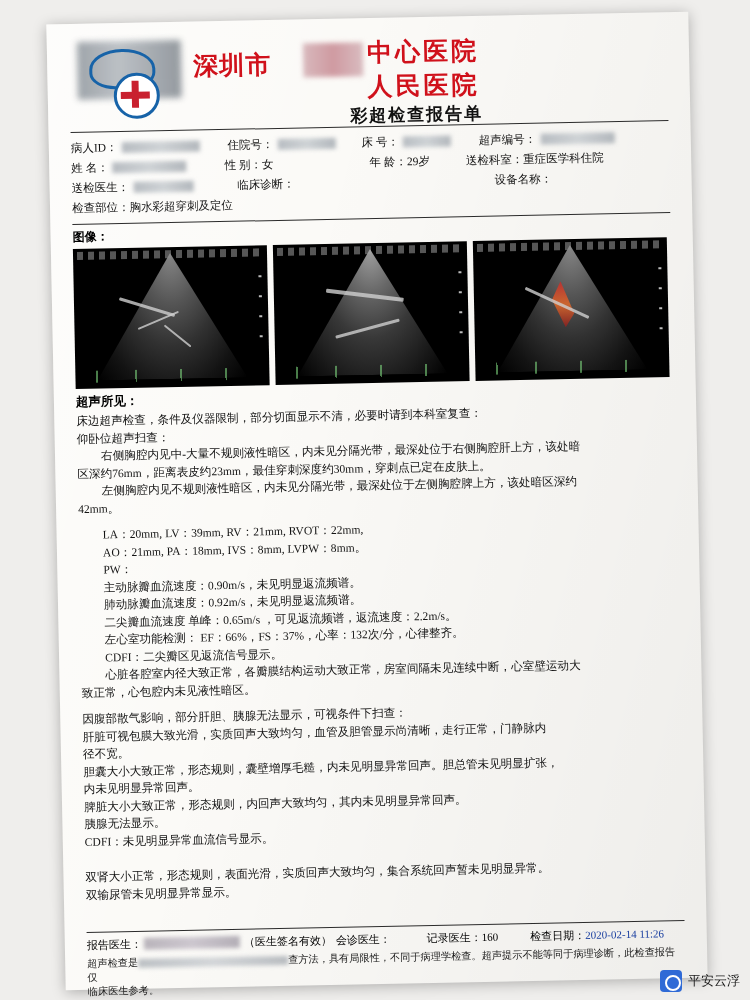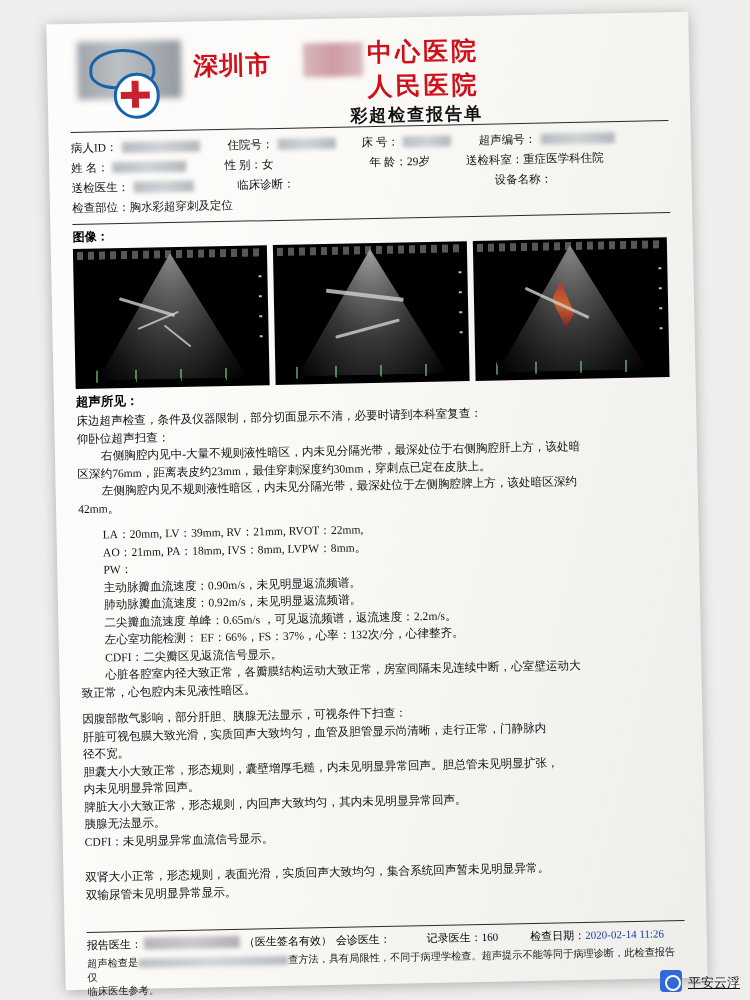--- a/index.html
+++ b/index.html
@@ -110,21 +110,21 @@
   .foot-rule{height:1px;background:#2b2b2b;margin-top:4px;}
   .foot{font-size:11px;display:flex;align-items:center;height:18px;margin-top:3px;}
   .foot .seg{white-space:nowrap;}
   .sig{display:inline-block;width:96px;height:12px;background:linear-gradient(90deg,#b9b4bb,#cdc7cf,#b3aeb6);filter:blur(2px);vertical-align:middle;margin:0 2px;}
   .date{color:#1a3fa0;}
   .disclaim{font-size:10.2px;line-height:14px;margin-top:3px;color:#1b1b1b;}
   .disclaim .blurline{display:inline-block;width:150px;height:9px;background:linear-gradient(90deg,#bcc0c4,#d2d5d8,#b8bcc0);filter:blur(2px);vertical-align:middle;}
 
   
   #wm{
-    position:absolute;right:10px;bottom:8px;display:flex;align-items:flex-end;gap:6px;text-decoration:underline;
+    position:absolute;right:10px;bottom:8px;display:flex;align-items:center;gap:6px;
   }
   #wm .wmicon{width:22px;height:22px;border-radius:4px;background:#2f6ad6;position:relative;}
   #wm .wmicon:after{content:"";position:absolute;left:5px;top:5px;width:12px;height:12px;border:2px solid #fff;border-radius:50%;}
   #wm .wmtext{font-size:13px;color:#1a1a1a;font-family:"Liberation Sans",sans-serif;}
 </style>
 </head>
 <body>
 
 <div id="sheet">
   <div class="pad">

